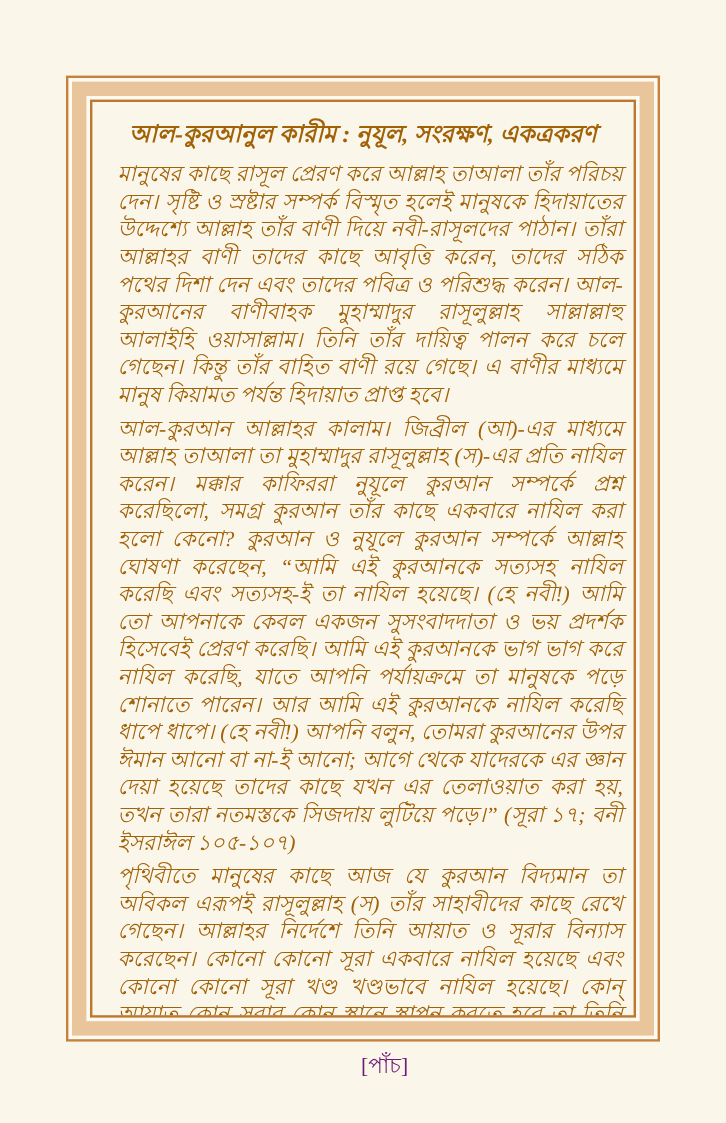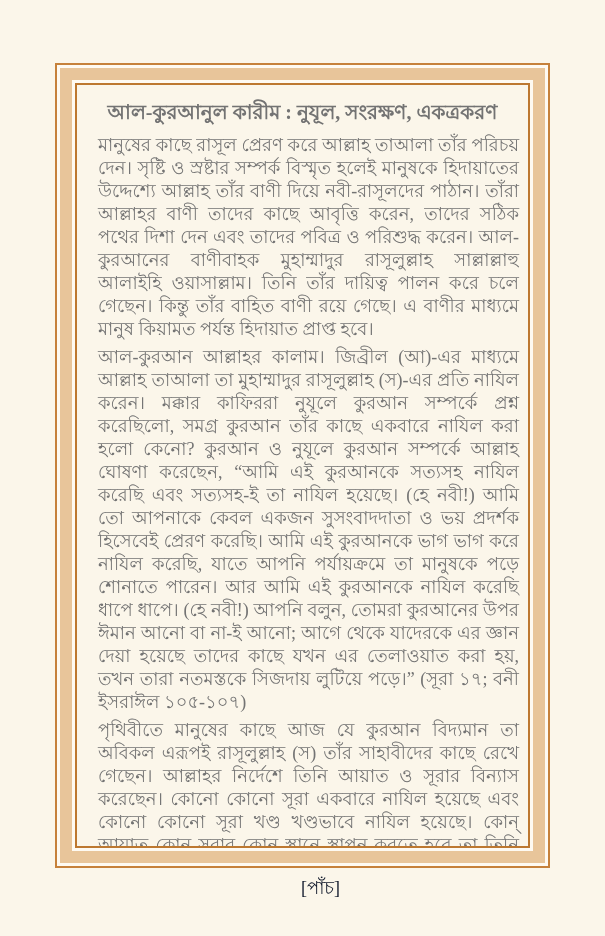--- a/index.html
+++ b/index.html
@@ -42,21 +42,22 @@
   .frame-inner {
     box-sizing: border-box;
     width: 100%;
     height: 100%;
     border: 2px solid #bd7830;
     background: #fbf6ea;
     overflow: hidden;
   }
   .content {
     padding: 12px 9px 12px 9px;
-    color: #737373;
+    color: #a16207;
+    font-style: italic;
   }
   .title {
     font-size: 20px;
     line-height: 26px;
     font-weight: bold;
     text-align: center;
     margin: 2px 0 9px 0;
   }
   .body-para {
     font-size: 18px;
@@ -67,21 +68,21 @@
   .body-para:last-child {
     margin-bottom: 0;
   }
   .page-number {
     position: absolute;
     left: 0;
     right: 0;
     top: 874px;
     text-align: center;
     font-size: 18px;
-    color: #0f172a;
+    color: #701a75;
     padding-left: 36px;
   }
 </style>
 </head>
 <body>
 
 <div class="page">
 
   <div class="frame-outer">
     <div class="frame-band">

